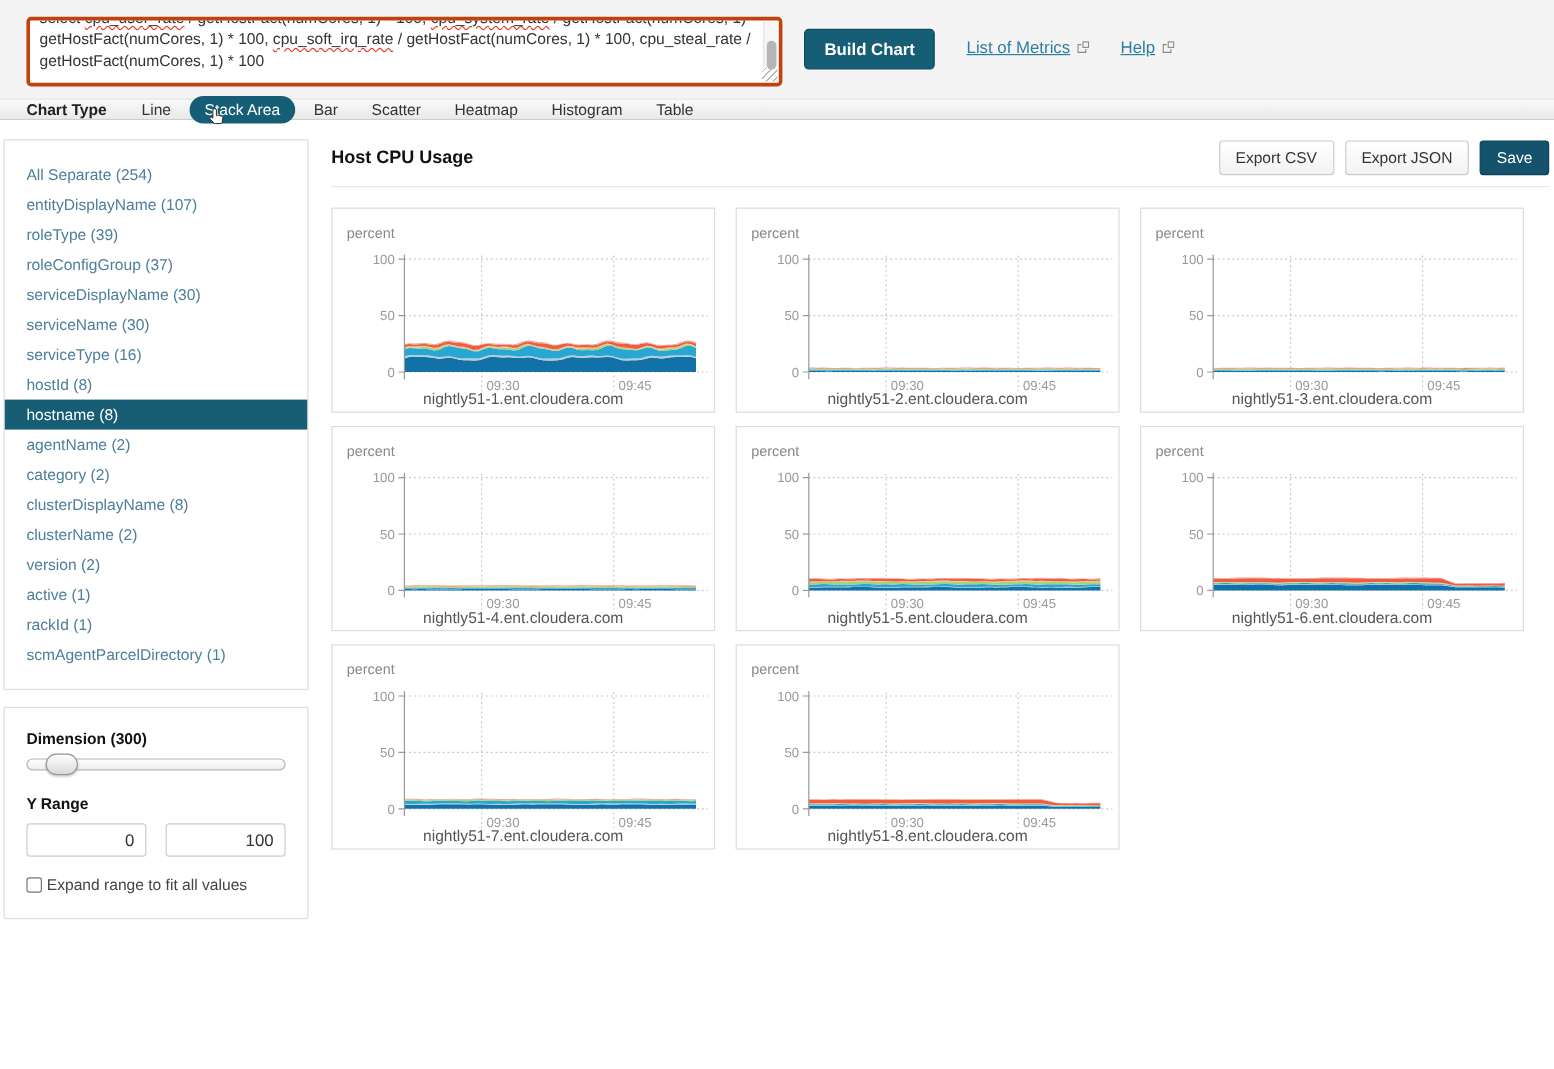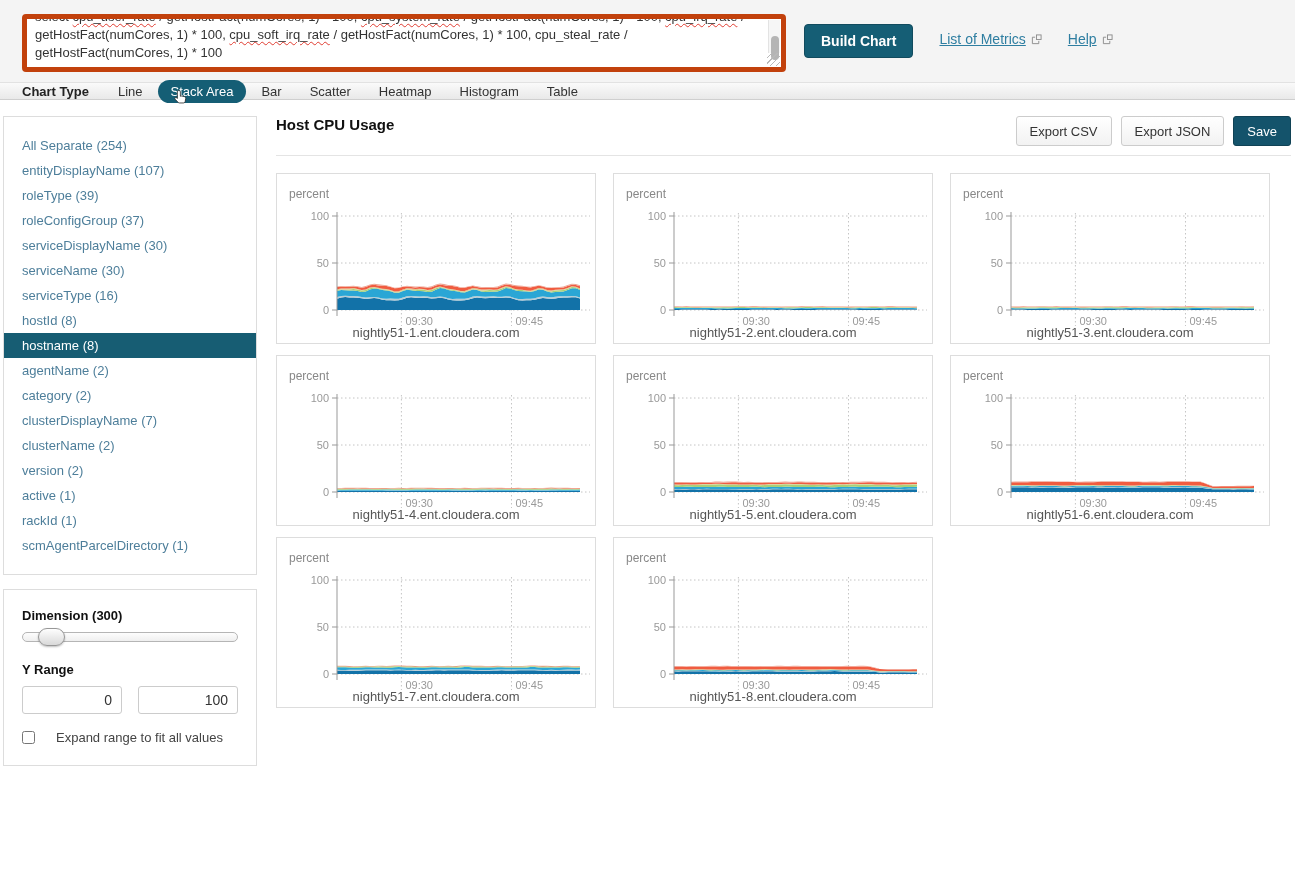--- a/index.html
+++ b/index.html
@@ -2,21 +2,21 @@
 <html><head>
 <meta charset="utf-8">
 <style>
   * { box-sizing: border-box; margin: 0; padding: 0; }
   body { font-family: "Liberation Sans", sans-serif; background: #fff; }
   .page { width: 1295px; height: 891px; overflow: hidden; position: relative; background: #fff; }
 
   
   .topbar { background: #f4f4f4; padding: 14px 0 10px 22px; }
   .top-row { display: flex; align-items: flex-start; }
-  .querybox { width: 764px; height: 58px; background: #fff; border: 5px solid #c2410c;
+  .querybox { width: 630px; height: 58px; background: #fff; border: 3px solid #c2410c;
               border-radius: 4px; position: relative; overflow: hidden; }
   .qlines { margin: -11px 20px 0 8px; line-height: 18px; font-size: 13px; color: #333;
             white-space: nowrap; overflow: hidden; }
   .qline.clipped { }
   .sp { text-decoration: underline; text-decoration-style: wavy; text-decoration-color: #e03c31;
         text-decoration-thickness: 1px; text-underline-offset: 2px; }
   .qscroll { position: absolute; top: 1px; right: 1px; bottom: 14px; width: 12px;
              background: #f6f6f6; border-left: 1px solid #e3e3e3; }
   .qthumb { position: absolute; top: 16px; left: 2px; width: 8px; height: 24px;
             background: #b5b5b5; border-radius: 4px; }
@@ -56,25 +56,25 @@
   .ctl-title { font-size: 13px; font-weight: bold; color: #111; }
   .slider { margin: 9px 0 20px; height: 10px; border: 1px solid #b5b5b5; border-radius: 6px;
             background: linear-gradient(#fdfdfd, #efefef); position: relative; cursor: pointer; }
   .slider-handle { position: absolute; top: -5px; width: 27px; height: 18px;
                    background: linear-gradient(#fefefe, #d9d9d9); border: 1px solid #979797;
                    border-radius: 9px; box-shadow: 0 1px 2px rgba(0,0,0,.25); cursor: grab; }
   .yrange { display: flex; gap: 16px; margin-top: 9px; }
   .yrange input { width: 100px; height: 28px; border: 1px solid #ccc; border-radius: 3px;
                   text-align: right; padding: 0 9px; font-size: 14px; color: #333;
                   font-family: "Liberation Sans", sans-serif; }
-  .expand { display: flex; align-items: center; gap: 21px; margin-top: 16px;
+  .expand { display: flex; align-items: center; gap: 4px; margin-top: 16px;
             font-size: 13px; color: #444; cursor: pointer; }
 
   main { flex: 1; padding: 0 4px 0 18px; }
-  .main-head { display: flex; height: 30px; }
+  .main-head { display: flex; align-items: center; height: 30px; }
   .main-head h2 { font-size: 15px; font-weight: bold; color: #111; }
   .actions { margin-left: auto; display: flex; }
   .btn { font-size: 13px; padding: 6px 13px; border: 1px solid #ccc; border-radius: 3px;
          background: linear-gradient(#fff, #f2f2f2); color: #333; margin-left: 9px; cursor: pointer;
          font-family: "Liberation Sans", sans-serif; }
   .btn.primary { background: #14536b; border-color: #104255; color: #fff; }
   .rule { border: none; border-top: 1px solid #e4e4e4; margin: 9px 0 17px; }
 
   #charts-grid { display: flex; flex-wrap: wrap; column-gap: 17px; row-gap: 11px; width: 1000px; }
   .tile { width: 320px; height: 171px; border: 1px solid #ddd; background: #fff; }
@@ -139,21 +139,21 @@
             <li class="">entityDisplayName (107)</li>
             <li class="">roleType (39)</li>
             <li class="">roleConfigGroup (37)</li>
             <li class="">serviceDisplayName (30)</li>
             <li class="">serviceName (30)</li>
             <li class="">serviceType (16)</li>
             <li class="">hostId (8)</li>
             <li class="sel">hostname (8)</li>
             <li class="">agentName (2)</li>
             <li class="">category (2)</li>
-            <li class="">clusterDisplayName (7)</li>
+            <li class="">clusterDisplayName (8)</li>
             <li class="">clusterName (2)</li>
             <li class="">version (2)</li>
             <li class="">active (1)</li>
             <li class="">rackId (1)</li>
             <li class="">scmAgentParcelDirectory (1)</li>
           </ul>
       </div>
 
       <div class="controls-box">
         <div class="ctl-title">Dimension (300)</div>

